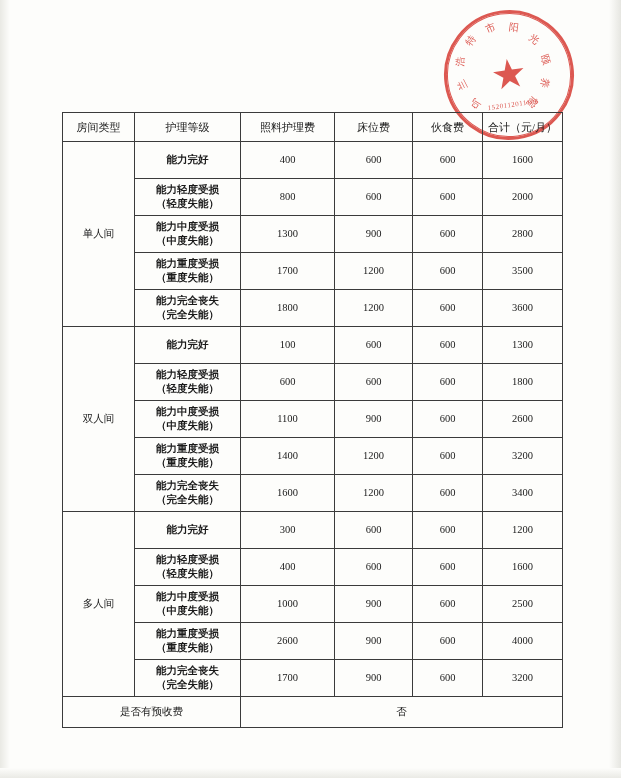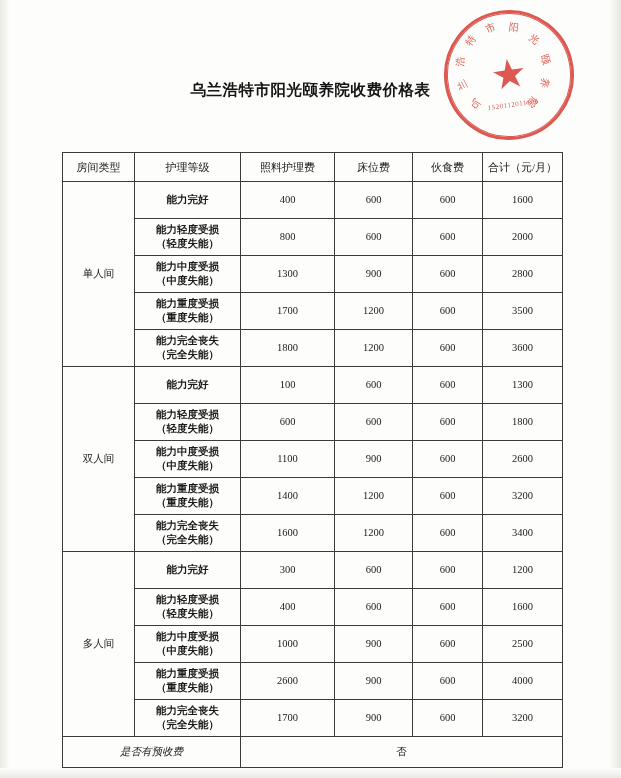--- a/index.html
+++ b/index.html
@@ -53,21 +53,20 @@
     color: #141414;
   }
 
   table.price-table {
     position: absolute;
     top: 112px;
     left: 62px;
     width: 500px;
     border-collapse: collapse;
     table-layout: fixed;
-    margin-top: 40px;
   }
   table.price-table td, table.price-table th {
     border: 1px solid #3b3b3b;
     text-align: center;
     vertical-align: middle;
     font-size: 10.5px;
     color: #1a1a1a;
     padding: 0;
     line-height: 1.35;
   }
@@ -100,21 +99,20 @@
     height: 36px;
   }
   td.total-cell {
     color: #2f2f2f;
   }
   tr.data-row td { height: 36px; }
 
   td.prepay-label {
     height: 30px;
     font-size: 11px;
-    font-style: italic;
   }
   td.prepay-value {
     height: 30px;
     font-size: 11px;
   }
 
   .note {
     position: absolute;
     left: 48px;
     top: 712px;
@@ -201,21 +199,20 @@
         <span style="transform: translate(-18.4086px, -54.1685px) rotate(-15.5556deg);">市</span>
         <span style="transform: translate(8.40863px, -54.1685px) rotate(15.5556deg);">阳</span>
         <span style="transform: translate(31.3687px, -40.3121px) rotate(46.6667deg);">光</span>
         <span style="transform: translate(43.8667px, -16.5852px) rotate(77.7778deg);">颐</span>
         <span style="transform: translate(42.3074px, 10.1867px) rotate(108.889deg);">养</span>
         <span style="transform: translate(27.1394px, 32.3022px) rotate(140deg);">院</span>
       </div>
     <div class="seal-bottom">1520112011108</div>
   </div>
 
-  <div class="title">乌兰浩特市阳光颐养院收费价格表</div>
 
   <table class="price-table">
     <colgroup>
       <col class="col-room">
       <col class="col-level">
       <col class="col-care">
       <col class="col-bed">
       <col class="col-meal">
       <col class="col-total">
     </colgroup>

